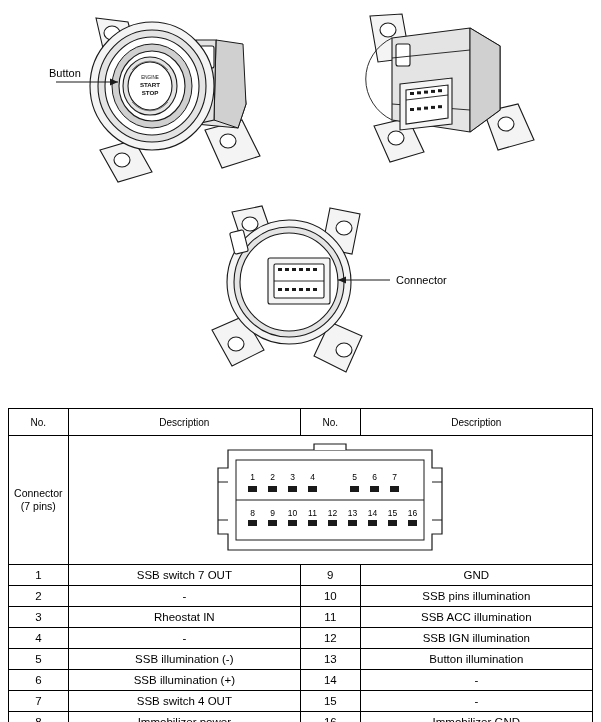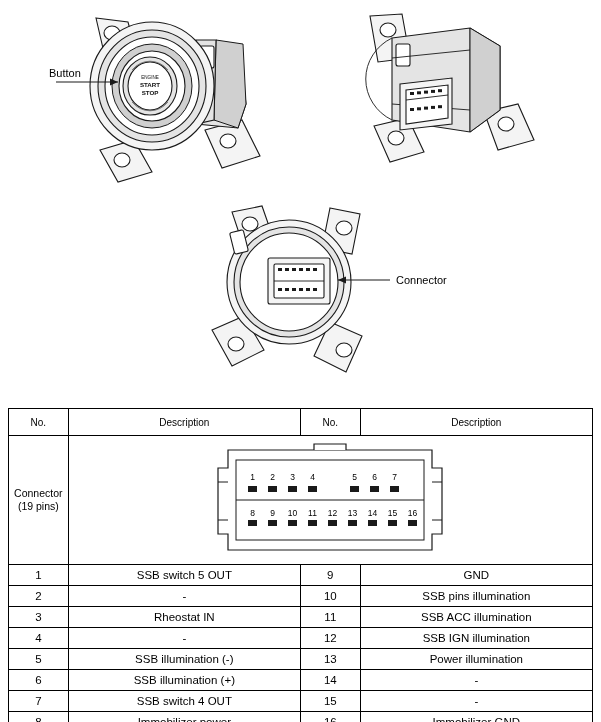--- a/index.html
+++ b/index.html
@@ -228,21 +228,21 @@
         <col class="col-no">
         <col class="col-desc">
         <col class="col-no">
         <col class="col-desc">
       </colgroup>
       <tbody>
 
         <tr>
           <td class="conn-cell">
             <div>Connector</div>
-            <div>(19 pins)</div>
+            <div>(7 pins)</div>
           </td>
           <td class="diagram-cell" colspan="3">
             <svg class="pin-diagram" width="240" height="116" viewBox="0 0 240 116">
               <defs>
                 <style>
                   .cl { fill:#ffffff; stroke:#1a1a1a; stroke-width:1.2; }
                   .cl2 { fill:none; stroke:#1a1a1a; stroke-width:1.0; }
                   .pin { fill:#1a1a1a; }
                   .nm { font-family:"Liberation Sans", sans-serif; font-size:8.5px; fill:#000; text-anchor:middle; }
                 </style>
@@ -312,21 +312,21 @@
         <tr>
           <th>No.</th>
           <th>Description</th>
           <th>No.</th>
           <th>Description</th>
         </tr>
       </thead>
       <tbody>
         <tr>
           <td>1</td>
-          <td>SSB switch 5 OUT</td>
+          <td>SSB switch 7 OUT</td>
           <td>9</td>
           <td>GND</td>
         </tr>
         <tr>
           <td>2</td>
           <td>-</td>
           <td>10</td>
           <td>SSB pins illumination</td>
         </tr>
         <tr>
@@ -338,21 +338,21 @@
         <tr>
           <td>4</td>
           <td>-</td>
           <td>12</td>
           <td>SSB IGN illumination</td>
         </tr>
         <tr>
           <td>5</td>
           <td>SSB illumination (-)</td>
           <td>13</td>
-          <td>Power illumination</td>
+          <td>Button illumination</td>
         </tr>
         <tr>
           <td>6</td>
           <td>SSB illumination (+)</td>
           <td>14</td>
           <td>-</td>
         </tr>
         <tr>
           <td>7</td>
           <td>SSB switch 4 OUT</td>

